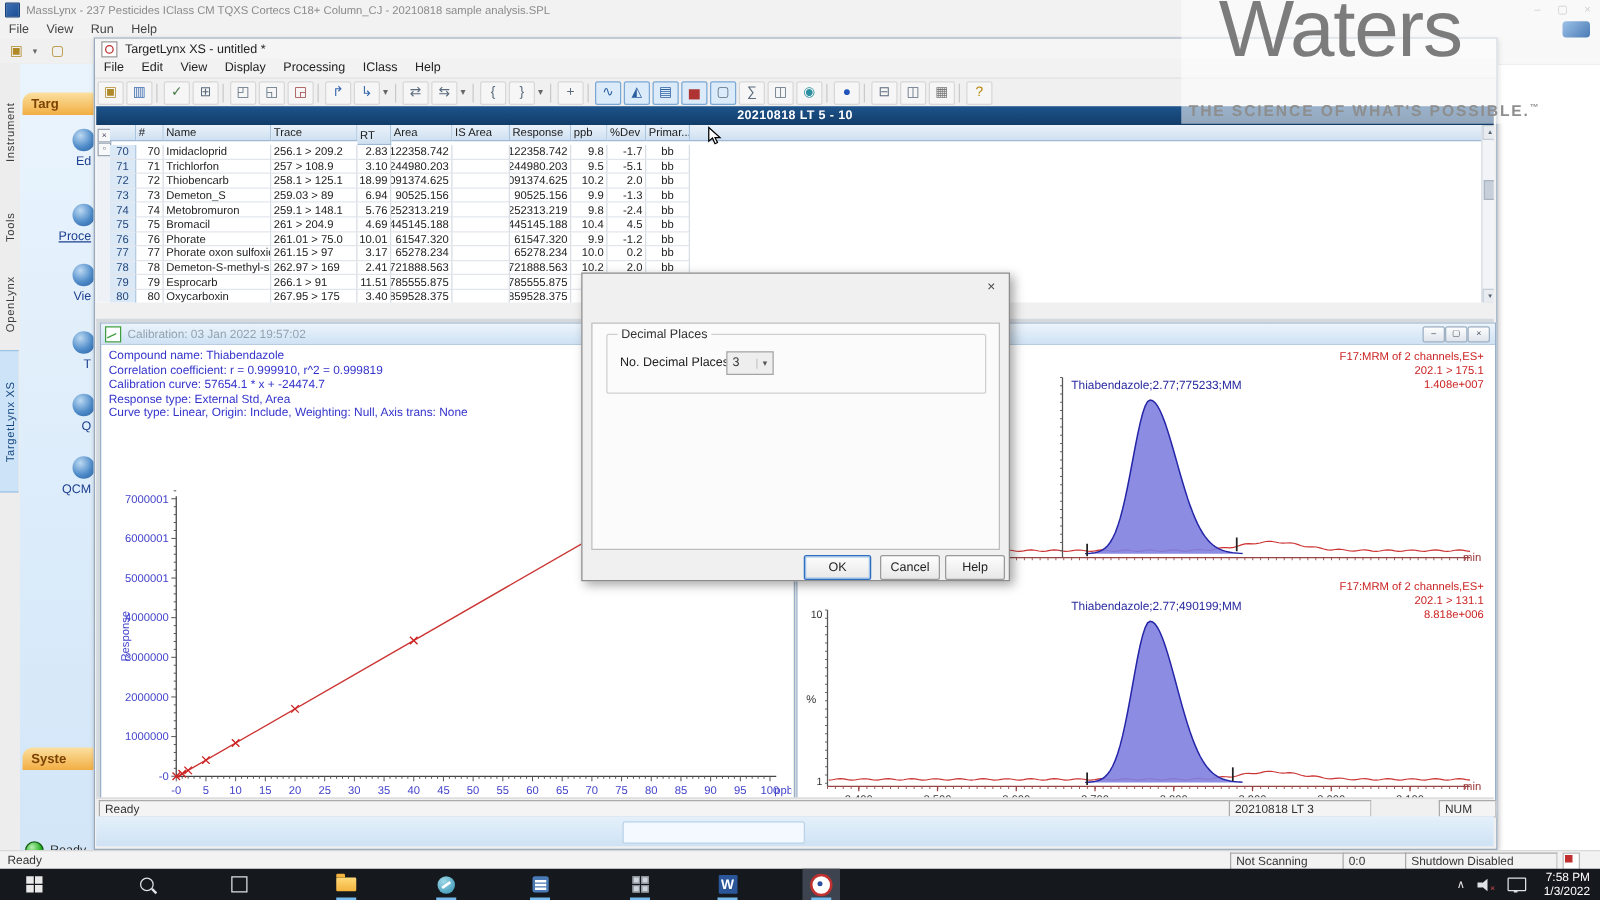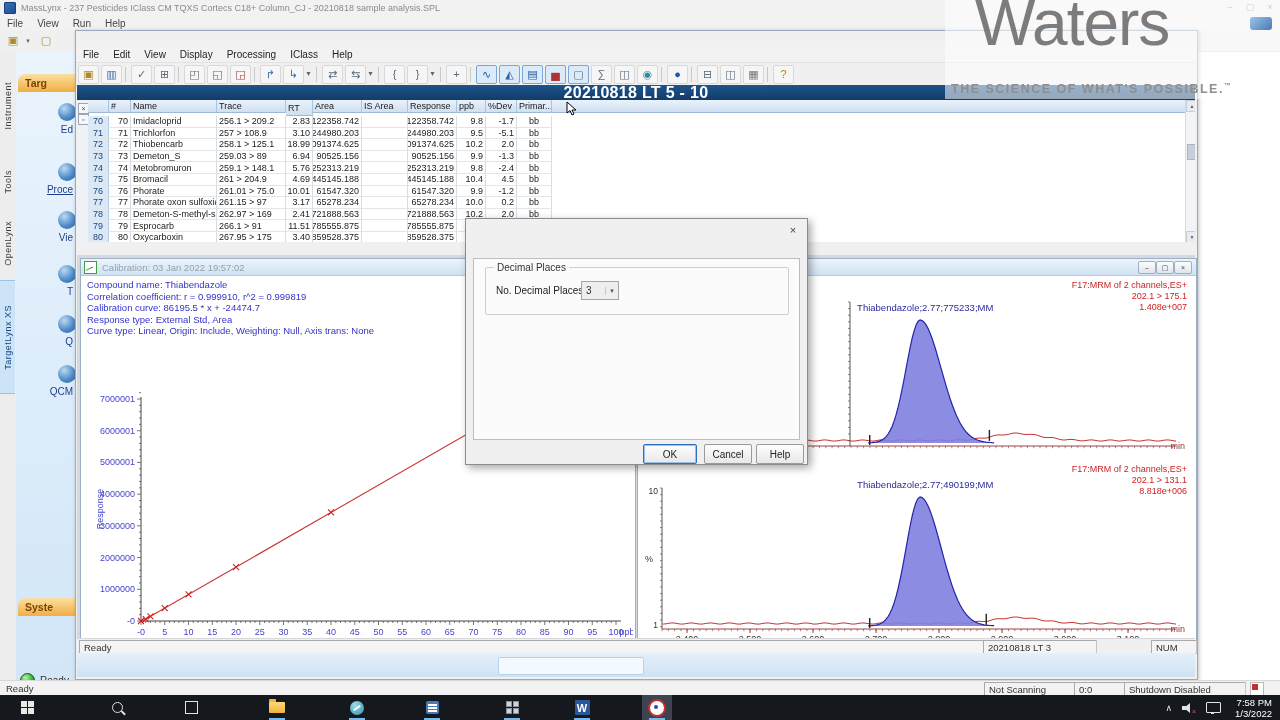--- a/index.html
+++ b/index.html
@@ -53,21 +53,21 @@
   #tl-menubar{left:0;top:16px;width:100%;height:15px;display:flex;align-items:center;font-size:10px;color:#222;background:#f2f2f2;}
   #tl-menubar span{padding:0 7px;}
   #tl-toolbar{left:0;top:31px;width:100%;height:22px;background:#f0f0f0;border-top:1px solid #e2e2e2;
     border-bottom:1px solid #dadada;display:flex;align-items:center;}
   .tbi{width:19px;height:17px;margin-left:2px;border:1px solid #d8d8d8;border-radius:2px;background:#f6f6f6;
     display:flex;align-items:center;justify-content:center;font-size:11px;color:#5a6b7c;line-height:1;}
   .tbi.active{background:#dcebfa;border:1px solid #7aa7d4;}
   .tbi.drop{width:9px;font-size:8px;color:#666;border:none;background:none;margin-left:0;}
   .tbsep{width:1px;height:15px;background:#c9c9c9;margin:0 3px;}
   #tl-banner{left:1px;top:54px;width:1118px;height:15px;
-    background:linear-gradient(180deg,#1d548c,#123c68);color:#fff;font-size:16px;font-weight:bold;
+    background:linear-gradient(180deg,#1d548c,#123c68);color:#fff;font-size:10px;font-weight:bold;
     display:flex;align-items:center;justify-content:center;letter-spacing:.3px;}
 
   
   #tbl-zone{left:1px;top:69px;width:1118px;height:142px;background:#fff;overflow:hidden;}
   #dock-strip{position:absolute;left:0;top:0;width:11px;height:142px;background:#eef1f5;border-right:1px solid #d0d6dd;}
   .dock-btn{position:absolute;left:1px;width:9px;height:9px;border:1px solid #9aa6b4;background:#f6f8fa;
     font-size:7px;color:#445;display:flex;align-items:center;justify-content:center;line-height:1;}
   #grid{position:absolute;left:11px;top:0;}
   .trow{display:flex;}
   .tc{box-sizing:border-box;border-right:1px solid #d7dde4;border-bottom:1px solid #e2e6eb;
@@ -246,20 +246,24 @@
         </div>
       </div>
     <div class="orange-hdr" style="top:547px">Syste</div>
     <div id="sys-ready" class="abs">
       <div id="sys-green"></div>
       <span>Ready</span>
     </div>
   </div>
 
   <div id="tl-window" class="abs">
+    <div id="tl-titlebar" class="abs">
+      <div id="tl-win-icon"></div>
+      <span>TargetLynx XS - untitled *</span>
+    </div>
     <div id="tl-menubar" class="abs">
         <span>File</span>
         <span>Edit</span>
         <span>View</span>
         <span>Display</span>
         <span>Processing</span>
         <span>IClass</span>
         <span>Help</span>
       </div>
     <div id="tl-toolbar" class="abs">
@@ -482,21 +486,21 @@
     <div id="mdi" class="abs">
 
       <div id="cal-win" class="abs">
         <div class="child-titlebar">
           <div id="cal-icon"></div>
           <span>Calibration: 03 Jan 2022 19:57:02</span>
         </div>
         <div id="cal-info">
             <div>Compound name: Thiabendazole</div>
             <div>Correlation coefficient: r = 0.999910, r^2 = 0.999819</div>
-            <div>Calibration curve: 86195.5 * x + -24474.7</div>
+            <div>Calibration curve: 57654.1 * x + -24474.7</div>
             <div>Response type: External Std, Area</div>
             <div>Curve type: Linear, Origin: Include, Weighting: Null, Axis trans: None</div>
           </div>
         <div id="cal-plot"><svg width="550" height="306" viewBox="0 0 550 306">
               <line x1="58" y1="58" x2="58" y2="282" stroke="#444" stroke-width="1"></line>
               <line x1="58" y1="282" x2="538" y2="282" stroke="#444" stroke-width="1"></line>
               <line x1="54" y1="282" x2="58" y2="282" stroke="#555" stroke-width="0.8"></line>
               <line x1="56" y1="275.6572" x2="58" y2="275.6572" stroke="#555" stroke-width="0.8"></line>
               <line x1="56" y1="269.3144" x2="58" y2="269.3144" stroke="#555" stroke-width="0.8"></line>
               <line x1="56" y1="262.9716" x2="58" y2="262.9716" stroke="#555" stroke-width="0.8"></line>

